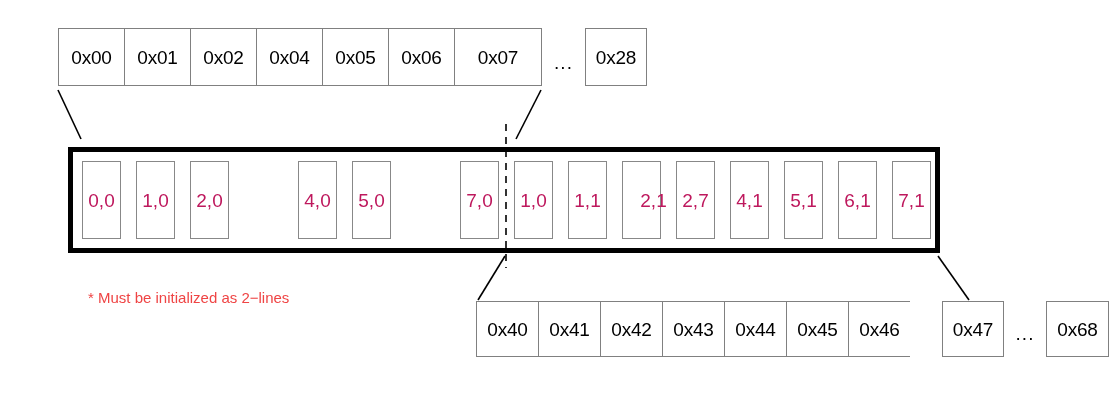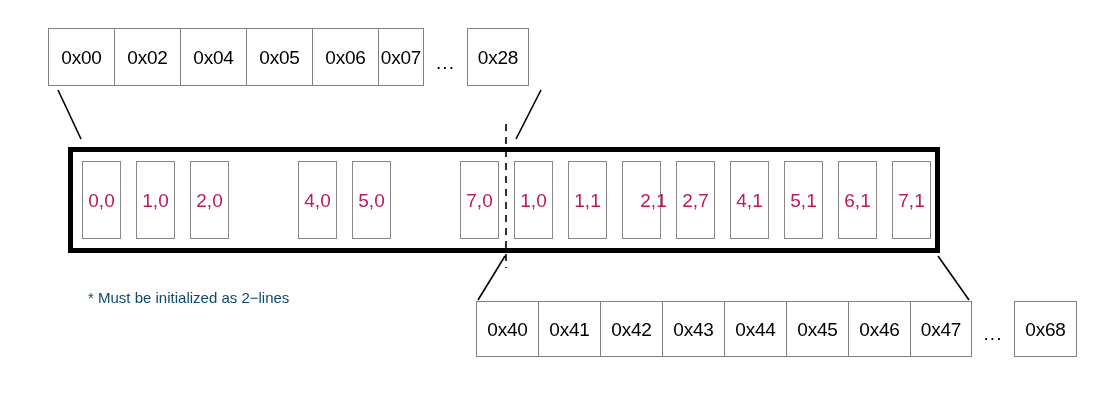--- a/index.html
+++ b/index.html
@@ -89,36 +89,37 @@
     pointer-events: none;
   }
 
   
   #footnote {
     position: absolute;
     left: 88px;
     top: 290px;
     font-size: 15px;
     line-height: 1;
-    color: #0c4a6e;
+    color: #ef4444;
     white-space: nowrap;
   }
 </style>
 </head>
 <body>
 
 <div id="diagram-root">
 
-  <div class="hex-row" id="top-row" style="left:48px; top:28px; height:58px;">
+  <div class="hex-row" id="top-row" style="left:58px; top:28px; height:58px;">
     <div class="hex-cell" style="width:66px;">0x00</div>
+    <div class="hex-cell" style="width:66px;">0x01</div>
     <div class="hex-cell" style="width:66px;">0x02</div>
     <div class="hex-cell" style="width:66px;">0x04</div>
     <div class="hex-cell" style="width:66px;">0x05</div>
     <div class="hex-cell" style="width:66px;">0x06</div>
-    <div class="hex-cell last-of-run" style="width:46px;">0x07</div>
+    <div class="hex-cell last-of-run" style="width:88px;">0x07</div>
     <div class="ellipsis-gap" style="width:43px;">...</div>
     <div class="hex-cell last-of-run" style="width:62px;">0x28</div>
   </div>
 
   <div id="cache-bar">
     <div class="bar-cell" style="left:9px;">0,0</div>
     <div class="bar-cell" style="left:63px;">1,0</div>
     <div class="bar-cell" style="left:117px;">2,0</div>
     <div class="bar-cell" style="left:225px;">4,0</div>
     <div class="bar-cell" style="left:279px;">5,0</div>
@@ -150,18 +151,18 @@
   <div id="footnote">* Must be initialized as 2−lines</div>
 
   <div class="hex-row" id="bottom-row" style="left:476px; top:301px; height:56px;">
     <div class="hex-cell" style="width:62px;">0x40</div>
     <div class="hex-cell" style="width:62px;">0x41</div>
     <div class="hex-cell" style="width:62px;">0x42</div>
     <div class="hex-cell" style="width:62px;">0x43</div>
     <div class="hex-cell" style="width:62px;">0x44</div>
     <div class="hex-cell" style="width:62px;">0x45</div>
     <div class="hex-cell" style="width:62px;">0x46</div>
-    <div class="hex-cell last-of-run" style="width:62px;">0x47</div>
+    <div class="hex-cell last-of-run" style="width:62px;margin-left:32px;">0x47</div>
     <div class="ellipsis-gap" style="width:42px;">...</div>
     <div class="hex-cell last-of-run" style="width:63px;">0x68</div>
   </div>
 
 </div>
 
 </body></html>

